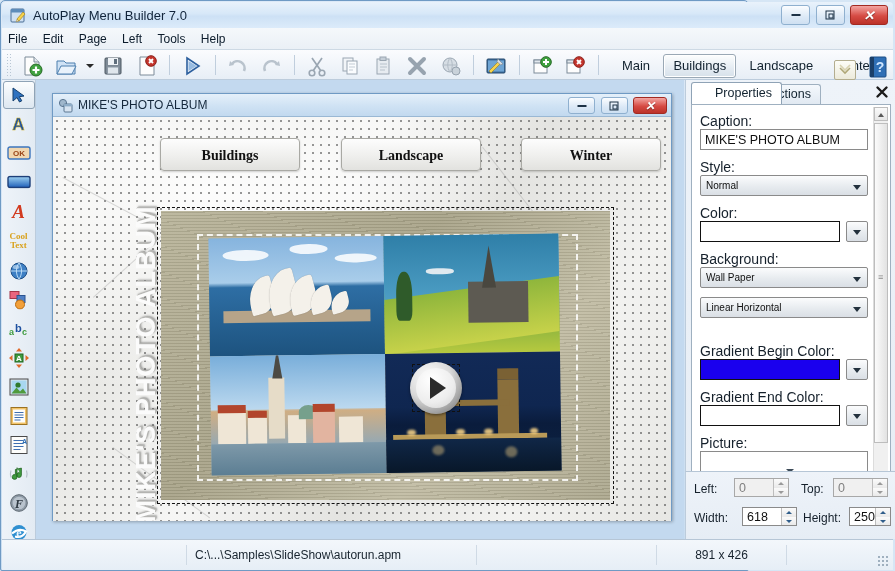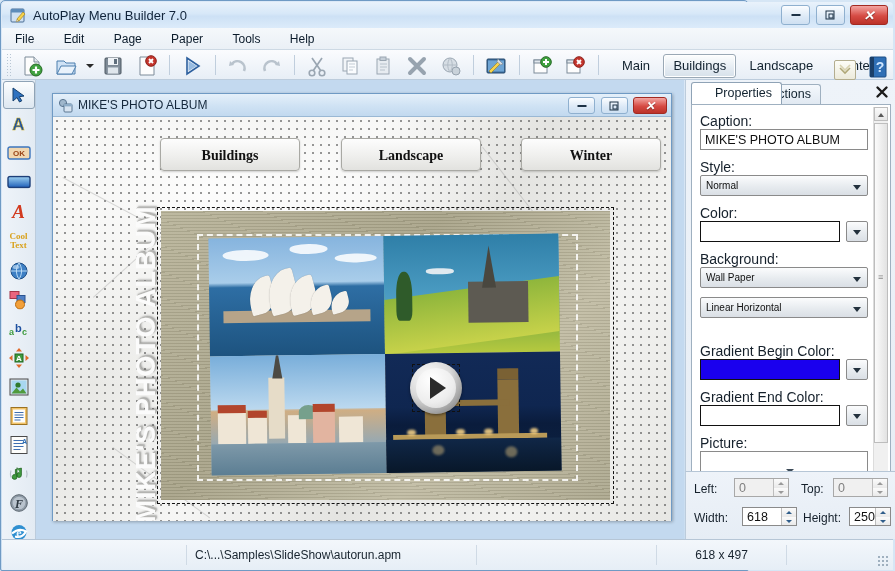--- a/index.html
+++ b/index.html
@@ -50,21 +50,21 @@
   .max-glyph::after{content:"";position:absolute;left:2px;top:2px;width:5px;height:5px;
     border:1px solid #1d3246;box-sizing:border-box;}
 
   
   .menubar{
     position:absolute;left:1px;top:27px;width:891px;height:22px;
     background:linear-gradient(#f5f8fb,#eaf0f6);
     border-bottom:1px solid #cdd9e4;box-sizing:border-box;
   }
   .menu-item{
-    display:inline-block;height:22px;line-height:22px;padding:0 13px;
+    display:inline-block;height:22px;line-height:22px;padding:0 6px;
     font-size:12px;color:#0b1b2b;cursor:default;
   }
 
   
   .toolbar{
     position:absolute;left:1px;top:49px;width:891px;height:30px;
     background:linear-gradient(#fbfcfe,#e7eef6);
     border-bottom:1px solid #bcccdc;box-sizing:border-box;
     white-space:nowrap;
   }
@@ -346,21 +346,21 @@
       <span class="wb"><i class="g min-glyph"></i></span>
       <span class="wb"><i class="g max-glyph"></i></span>
       <span class="wb close"><i class="g">✕</i></span>
     </div>
   </div>
 
   <div class="menubar">
     <span class="menu-item">File</span>
     <span class="menu-item">Edit</span>
     <span class="menu-item">Page</span>
-    <span class="menu-item">Paper</span>
+    <span class="menu-item">Left</span>
     <span class="menu-item">Tools</span>
     <span class="menu-item">Help</span>
   </div>
 
   <div class="toolbar">
     <span class="grip"></span>
 
     <span class="tb-btn">
       <svg width="22" height="22" viewBox="0 0 22 22">
         <path d="M4 2 h9 l5 5 v13 H4 Z" fill="#fdfdfd" stroke="#7d8b99"></path>
@@ -827,18 +827,18 @@
           <i class="u"></i>
           <i class="d"></i>
         </span>
     </span>
   </div>
 
   <div class="statusbar">
     <span class="sb-cell" style="left:4px;width:180px;border-left:none;"></span>
     <span class="sb-cell" style="left:184px;width:290px;">C:\...\Samples\SlideShow\autorun.apm</span>
     <span class="sb-cell" style="left:474px;width:180px;"></span>
-    <span class="sb-cell" style="left:654px;width:130px;text-align:center;padding-left:0;">618 x 497</span>
+    <span class="sb-cell" style="left:654px;width:130px;text-align:center;padding-left:0;">891 x 426</span>
     <span class="sb-cell" style="left:784px;width:104px;"></span>
     <span class="sb-grip"></span>
   </div>
 
 </div>
 
 </body></html>

